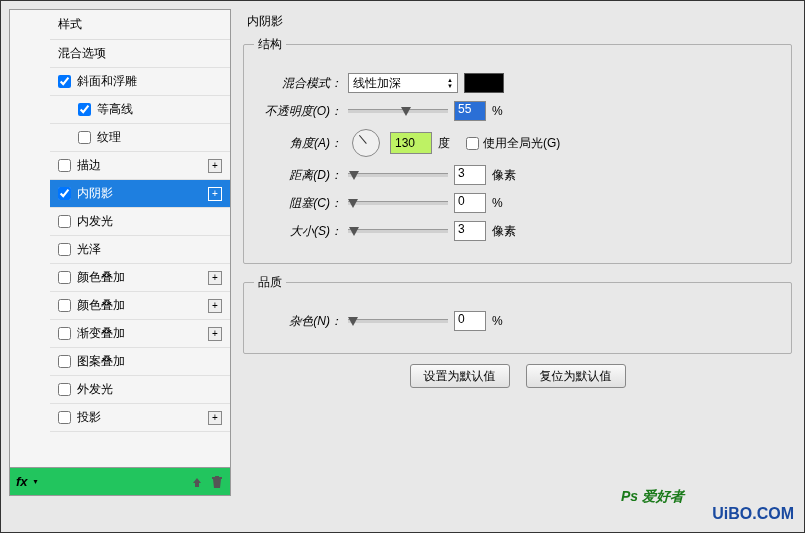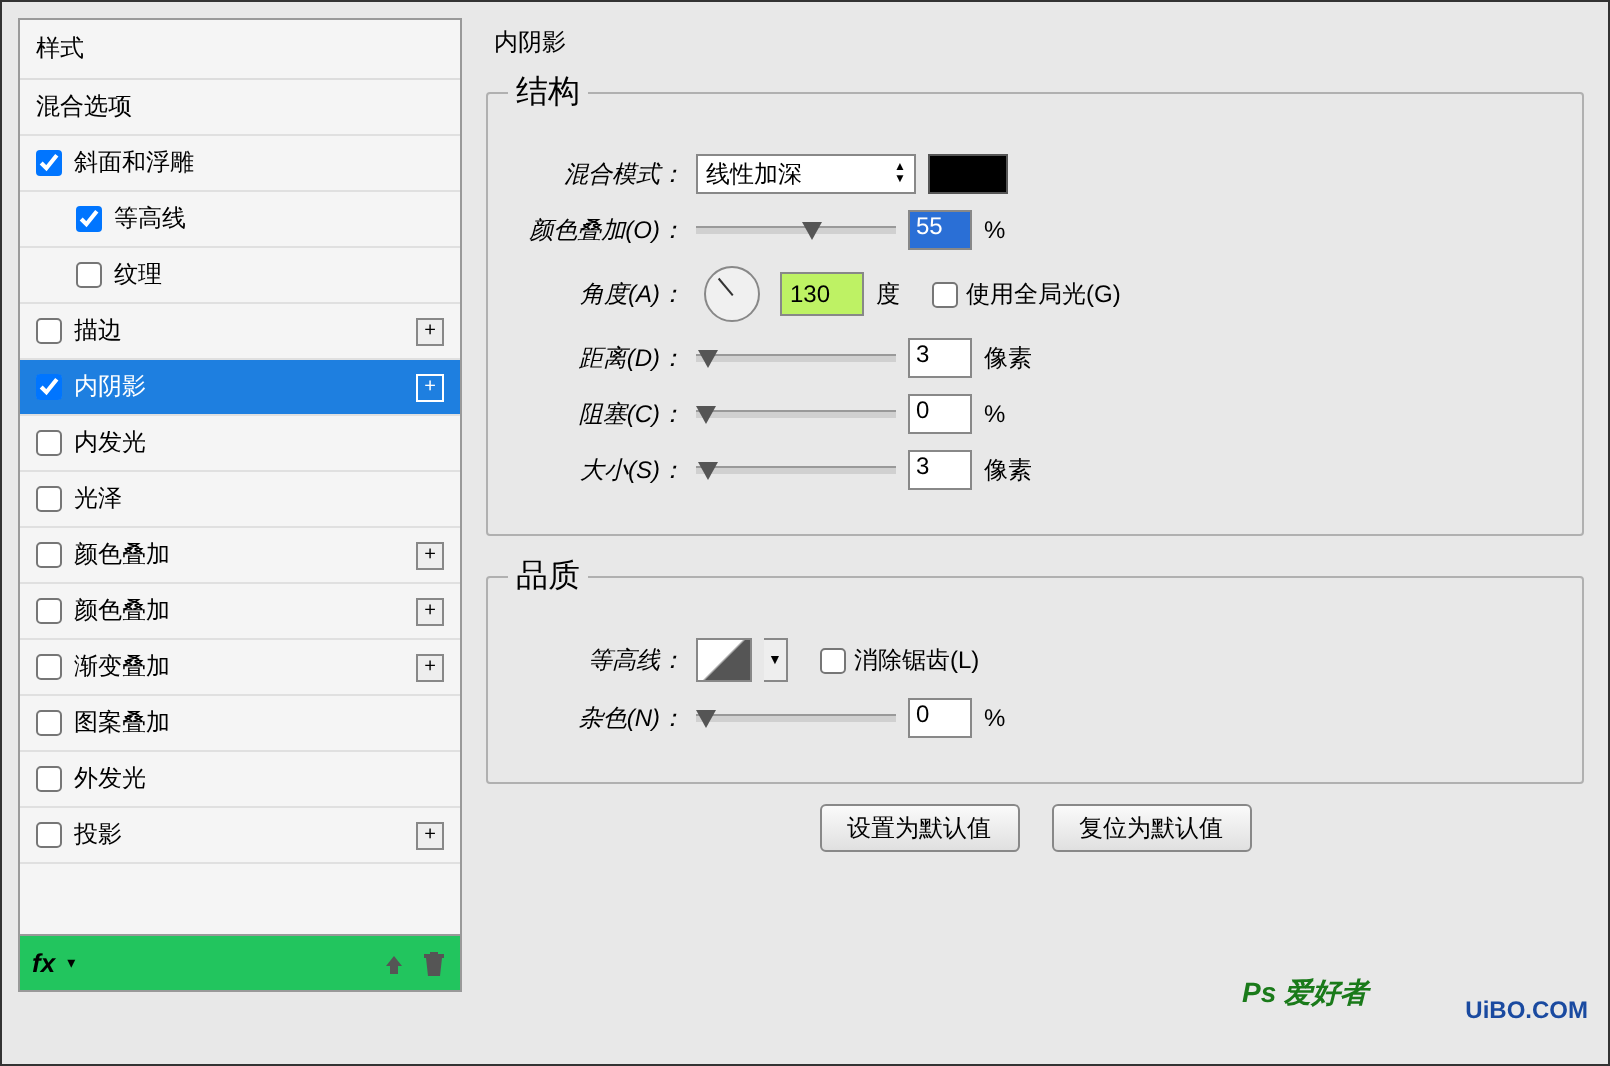--- a/index.html
+++ b/index.html
@@ -4,36 +4,36 @@
 <style>
 * { box-sizing: border-box; margin: 0; padding: 0; font-family: "Microsoft YaHei", SimSun, sans-serif; font-size: 12px; }
 body { background: #000; width: 805px; height: 533px; }
 .window { width: 805px; height: 533px; background: #e8e8e8; border: 1px solid #333; position: relative; }
 .titlebar { height: 28px; background: linear-gradient(#6a6a6a,#4a4a4a); display: flex; align-items: center; justify-content: space-between; padding-left: 8px; }
 .titlebar-text { color: #fff; font-size: 12px; }
 .close-btn { width: 46px; height: 20px; background: linear-gradient(#d96060,#c03030); border: 1px solid #8a2020; border-radius: 0 0 3px 3px; color: #fff; display: flex; align-items: center; justify-content: center; margin-right: 6px; margin-top: -8px; cursor: pointer; }
 .close-btn svg { width: 10px; height: 10px; }
 .body { display: flex; padding: 8px; gap: 8px; height: calc(100% - 28px); }
 .left-panel { width: 222px; display: flex; flex-direction: column; }
-.style-list { flex: 1; background: #f5f5f5; border: 1px solid #999; }
+.style-list { flex: 1; background: #f5f5f5; border: 1px solid #999; padding-left: 40px; }
 .style-header { padding: 6px 8px; border-bottom: 1px solid #ddd; font-size: 12px; }
 .style-item { display: flex; align-items: center; padding: 5px 8px; border-bottom: 1px solid #e0e0e0; cursor: pointer; position: relative; }
 .style-item.sub { padding-left: 28px; }
 .style-item.selected { background: #1e7fe0; color: #fff; }
 .style-item input[type=checkbox] { margin-right: 6px; }
 .plus-btn { margin-left: auto; width: 14px; height: 14px; border: 1px solid #888; background: #eee; display: flex; align-items: center; justify-content: center; font-size: 10px; line-height: 10px; }
 .style-item.selected .plus-btn { border-color: #fff; background: #1e7fe0; color: #fff; }
 .left-footer { height: 28px; background: #22c55e; border: 1px solid #999; border-top: none; display: flex; align-items: center; padding: 0 6px; gap: 6px; }
 .fx-icon { font-style: italic; font-weight: bold; font-size: 13px; }
 .tiny-arrow { font-size: 8px; }
 .spacer { flex: 1; }
 .mid-panel { flex: 1; padding: 4px; }
 .section-title { font-size: 12px; margin-bottom: 6px; padding-left: 4px; }
 fieldset { border: 1px solid #b0b0b0; border-radius: 2px; padding: 12px 10px 14px; margin-bottom: 10px; }
-legend { padding: 0 4px; font-size: 16px; margin-top: 40px; }
+legend { padding: 0 4px; font-size: 12px; margin-top: 40px; }
 .row { display: flex; align-items: center; margin: 8px 0; gap: 6px; }
 .row-label { width: 88px; text-align: right; font-size: 12px; font-style: italic; }
 .select-box { width: 110px; height: 20px; border: 1px solid #888; background: #fff; display: flex; align-items: center; justify-content: space-between; padding: 0 4px; font-size: 12px; gap: 24px; }
 .select-box .arrows { display: flex; flex-direction: column; font-size: 6px; line-height: 6px; }
 .color-swatch { width: 40px; height: 20px; background: #000; border: 1px solid #555; }
 .slider-track { width: 100px; height: 14px; position: relative; display: flex; align-items: center; }
 .slider-track::before { content: ''; position: absolute; left: 0; right: 0; height: 3px; background: #d0d0d0; border-top: 1px solid #999; }
 .slider-thumb { position: absolute; width: 0; height: 0; border-left: 5px solid transparent; border-right: 5px solid transparent; border-top: 9px solid #555; top: 3px; }
 .num-input { width: 32px; height: 20px; border: 1px solid #888; background: #fff; text-align: left; padding: 0 3px; font-size: 12px; }
 .num-input.selected { background: #2a6fd6; color: #fff; }
@@ -44,21 +44,21 @@
 .inline-cb { display: flex; align-items: center; gap: 4px; margin-left: 10px; }
 .contour-swatch { width: 28px; height: 22px; border: 1px solid #888; background: linear-gradient(135deg,#fff 0%,#fff 48%,#555 52%,#555 100%); }
 .contour-btn { width: 12px; height: 22px; border: 1px solid #888; border-left: none; background: #eee; display: flex; align-items: center; justify-content: center; font-size: 7px; }
 .btn-row { display: flex; gap: 16px; justify-content: center; margin-top: 6px; }
 .std-btn { min-width: 100px; height: 24px; background: linear-gradient(#fafafa,#e0e0e0); border: 1px solid #888; border-radius: 3px; display: flex; align-items: center; justify-content: center; cursor: pointer; font-size: 12px; }
 .right-panel { width: 142px; padding-top: 2px; display: flex; flex-direction: column; gap: 8px; }
 .right-btn { height: 24px; background: linear-gradient(#fafafa,#e0e0e0); border: 1px solid #888; display: flex; align-items: center; justify-content: center; cursor: pointer; font-size: 12px; }
 .preview-cb { display: flex; align-items: center; justify-content: center; gap: 4px; margin-top: 2px; }
 .preview-box { width: 110px; height: 110px; margin: 6px auto 0; background: #e8e8e8; border: 1px solid #bbb; display: flex; align-items: center; justify-content: center; }
 .preview-inner { width: 56px; height: 56px; background: #efefef; border: 1px solid #ccc; box-shadow: inset 2px 2px 4px rgba(0,0,0,0.25); }
-.watermark { position: absolute; right: 10px; bottom: 20px; font-size: 12px; font-weight: bold; color: #1a4aa0; font-family: Arial; }
+.watermark { position: absolute; right: 10px; bottom: 9px; font-size: 16px; font-weight: bold; color: #1a4aa0; font-family: Arial; }
 .watermark-ps { position: absolute; right: 120px; bottom: 26px; font-size: 14px; color: #1a7a1a; font-weight: bold; font-style: italic; }
 .trash-icon svg, .up-icon svg { width: 14px; height: 14px; vertical-align: middle; }
 input[type=checkbox] { width: 13px; height: 13px; }
 </style>
 </head>
 <body>
 
 <div class="window">
   <div class="body">
 
@@ -150,21 +150,21 @@
         <div class="row">
           <span class="row-label">混合模式：</span>
           <div class="select-box">
             <span>线性加深</span>
             <span class="arrows">▲<br>▼</span>
           </div>
           <div class="color-swatch"></div>
         </div>
 
         <div class="row">
-          <span class="row-label">颜色叠加(O)：</span>
+          <span class="row-label">不透明度(O)：</span>
           <div class="slider-track">
               <div class="slider-thumb" style="left:53%"></div>
             </div>
           <div class="num-input selected">55</div>
           <span class="unit">%</span>
         </div>
 
         <div class="row">
           <span class="row-label">角度(A)：</span>
           <div class="dial-wrap">
@@ -202,29 +202,20 @@
               <div class="slider-thumb" style="left:1%"></div>
             </div>
           <div class="num-input">3</div>
           <span class="unit">像素</span>
         </div>
       </fieldset>
 
       <fieldset>
         <legend>品质</legend>
 
-        <div class="row">
-          <span class="row-label">等高线：</span>
-          <div class="contour-swatch"></div>
-          <div class="contour-btn">▼</div>
-          <label class="inline-cb">
-            <input type="checkbox" style="">
-            <span>消除锯齿(L)</span>
-          </label>
-        </div>
 
         <div class="row">
           <span class="row-label">杂色(N)：</span>
           <div class="slider-track">
               <div class="slider-thumb" style="left:0%"></div>
             </div>
           <div class="num-input">0</div>
           <span class="unit">%</span>
         </div>
       </fieldset>

